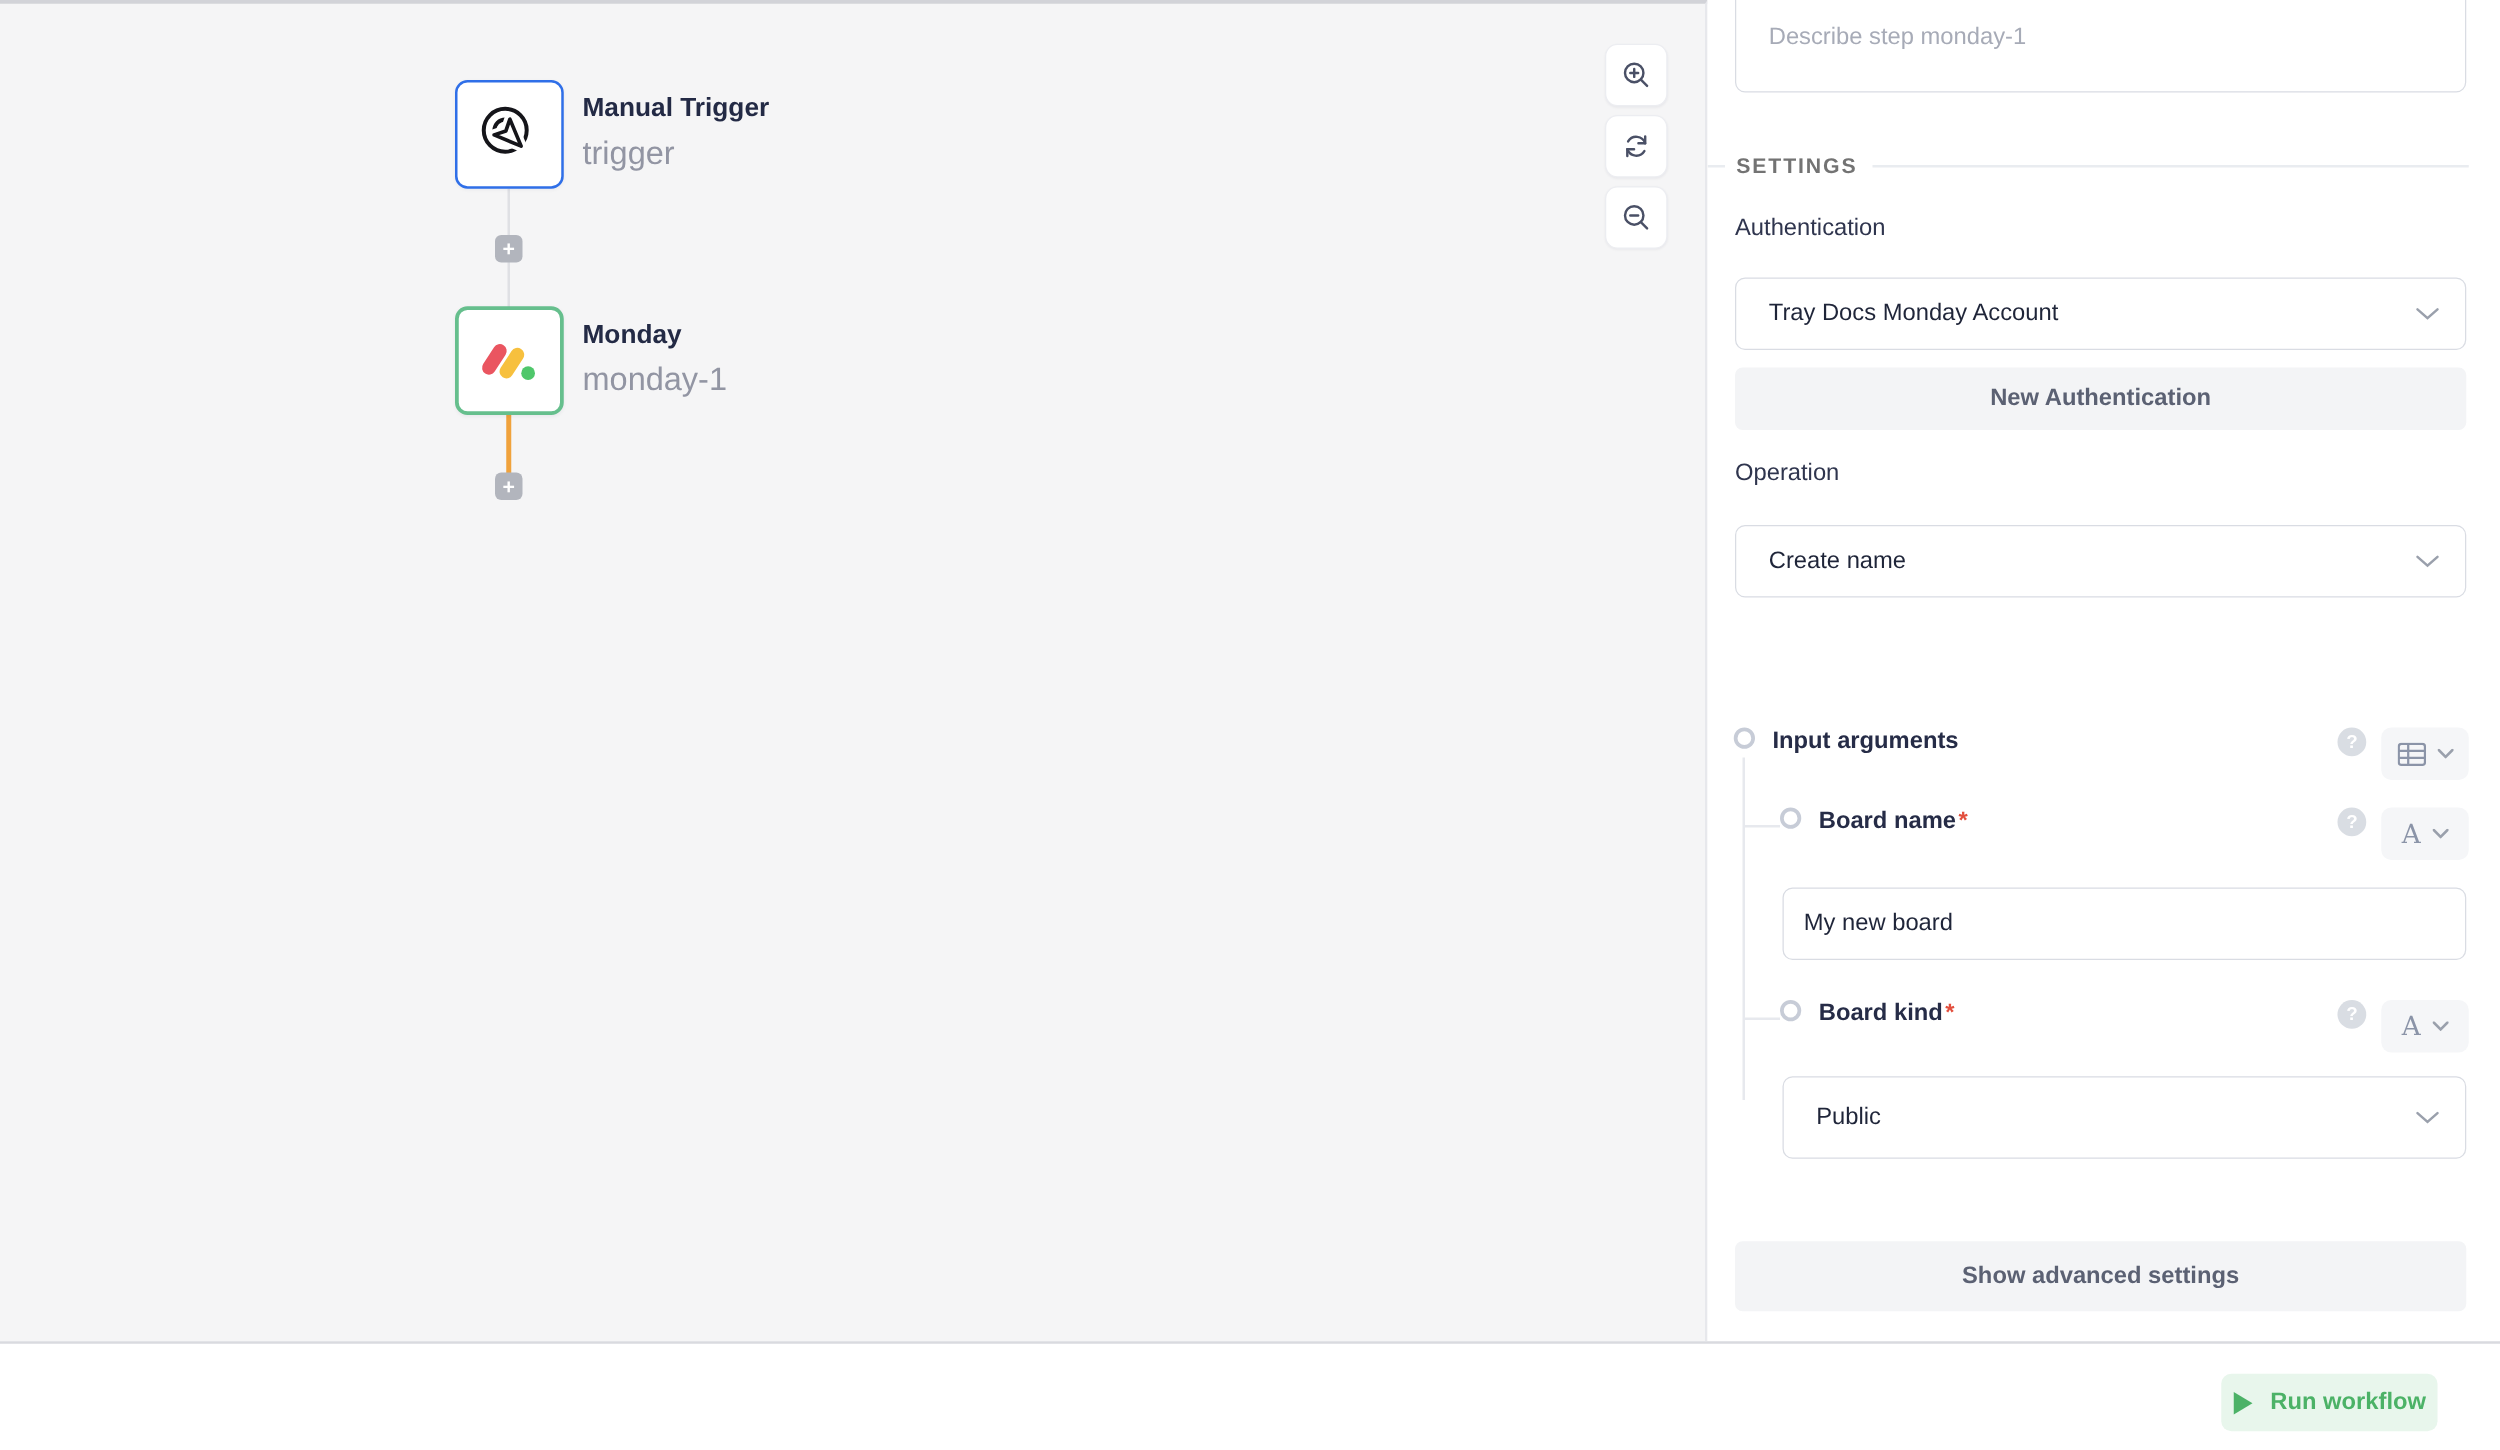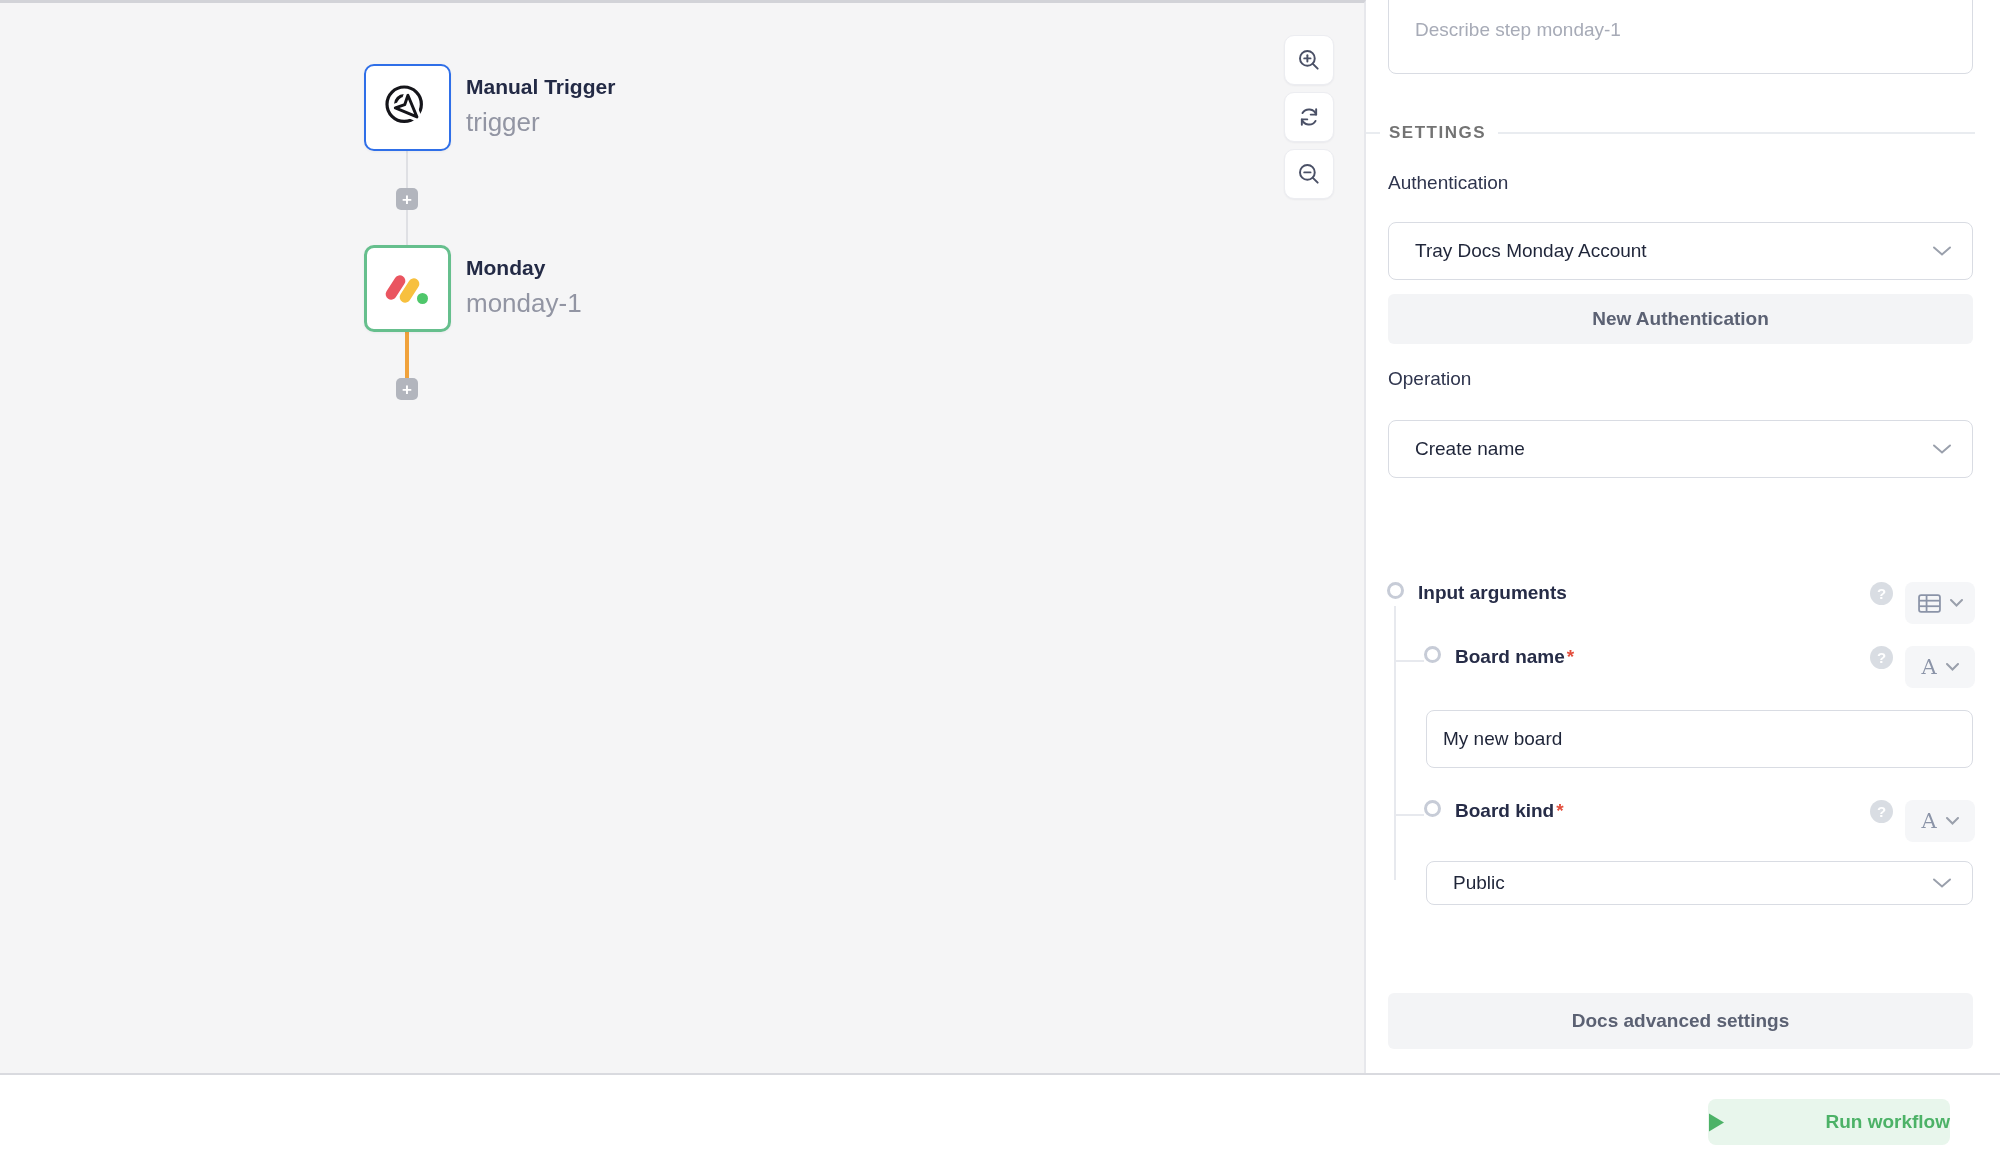--- a/index.html
+++ b/index.html
@@ -50,21 +50,21 @@
   .secdiv .dash{width:14px;height:2px;background:#e9ecf0;}
   .secdiv .lab{margin:0 12px 0 9px;font-size:17px;font-weight:600;letter-spacing:1.5px;color:#737373;}
   .secdiv .line{flex:1;height:2px;background:#e9ecf0;}
   .div-settings{top:125px;} .div-input{top:530px;}
   .flabel{position:absolute;left:22px;font-size:19px;color:#2f354e;}
   .lab-auth{top:172px;} .lab-op{top:368px;}
   .select{position:absolute;border:1.5px solid #d9dce3;border-radius:8px;background:#fff;
           display:flex;align-items:center;padding:0 26px;font-size:19px;color:#1f2539;cursor:pointer;}
   .sel-auth{left:22px;top:222px;width:585px;height:58px;}
   .sel-op{left:22px;top:420px;width:585px;height:58px;}
-  .sel-kind{left:60px;top:861px;width:547px;height:44px;}
+  .sel-kind{left:60px;top:861px;width:547px;height:66px;}
   .select .chev{position:absolute;right:20px;top:50%;transform:translateY(-50%);}
   .graybtn{position:absolute;background:#f3f4f6;border-radius:6px;display:flex;align-items:center;
            justify-content:center;font-size:19px;font-weight:600;color:#5b6173;cursor:pointer;}
   .btn-newauth{left:22px;top:294px;width:585px;height:50px;}
   .btn-adv{left:22px;top:993px;width:585px;height:56px;}
 
   
   .guide{position:absolute;left:28px;top:606px;width:2px;height:274px;background:#e7e9ee;}
   .tick{position:absolute;left:29px;width:29px;height:2px;background:#e7e9ee;}
   .tick1{top:660px;} .tick2{top:814px;}
@@ -80,23 +80,23 @@
   .typectl{margin-left:12px;width:70px;height:42px;background:#f5f6f8;border-radius:8px;
            display:flex;align-items:center;justify-content:center;gap:9px;cursor:pointer;}
   .typectl .aglyph{font-family:"DejaVu Serif","Liberation Serif",serif;font-size:21px;color:#8b94a8;}
   .textinput{position:absolute;left:60px;top:710px;width:547px;height:58px;border:1.5px solid #d9dce3;
              border-radius:8px;font-size:19px;color:#1f2539;padding:0 16px;outline:none;
              font-family:"Liberation Sans","DejaVu Sans",sans-serif;}
 
   
   .footer{position:absolute;left:0;top:1073px;width:2000px;height:87px;background:#fff;
           border-top:2px solid #d9dadf;}
-  .runbtn{position:absolute;right:50px;top:24px;width:242px;height:46px;border-radius:8px;
+  .runbtn{position:absolute;right:50px;top:24px;width:173px;height:46px;border-radius:8px;
           background:#e8f6ec;color:#4cb267;font-size:19px;font-weight:700;
-          display:flex;align-items:center;justify-content:space-between;gap:13px;cursor:pointer;}
+          display:flex;align-items:center;justify-content:center;gap:13px;cursor:pointer;}
 </style>
 </head>
 <body>
 
 <div id="app">
 
   <div class="canvas">
 
     <div class="conn gray"></div>
     <div class="conn orange"></div>
@@ -245,21 +245,21 @@
     </div>
 
     <div class="select sel-kind">
       <span>Public</span>
       <svg class="chev" width="20" height="11" viewBox="0 0 20 11" fill="none" stroke="#9aa0ac" stroke-width="2" stroke-linecap="round">
           <polyline points="2,2 10,9 18,2"></polyline>
         </svg>
     </div>
 
     <div class="graybtn btn-adv">
-      <span>Docs advanced settings</span>
+      <span>Show advanced settings</span>
     </div>
   </div>
 
   <div class="footer">
     <div class="runbtn">
       <svg width="17" height="19" viewBox="0 0 17 19">
         <polygon points="1,0.5 16,9.5 1,18.5" fill="#4cb267"></polygon>
       </svg>
       <span>Run workflow</span>
     </div>

